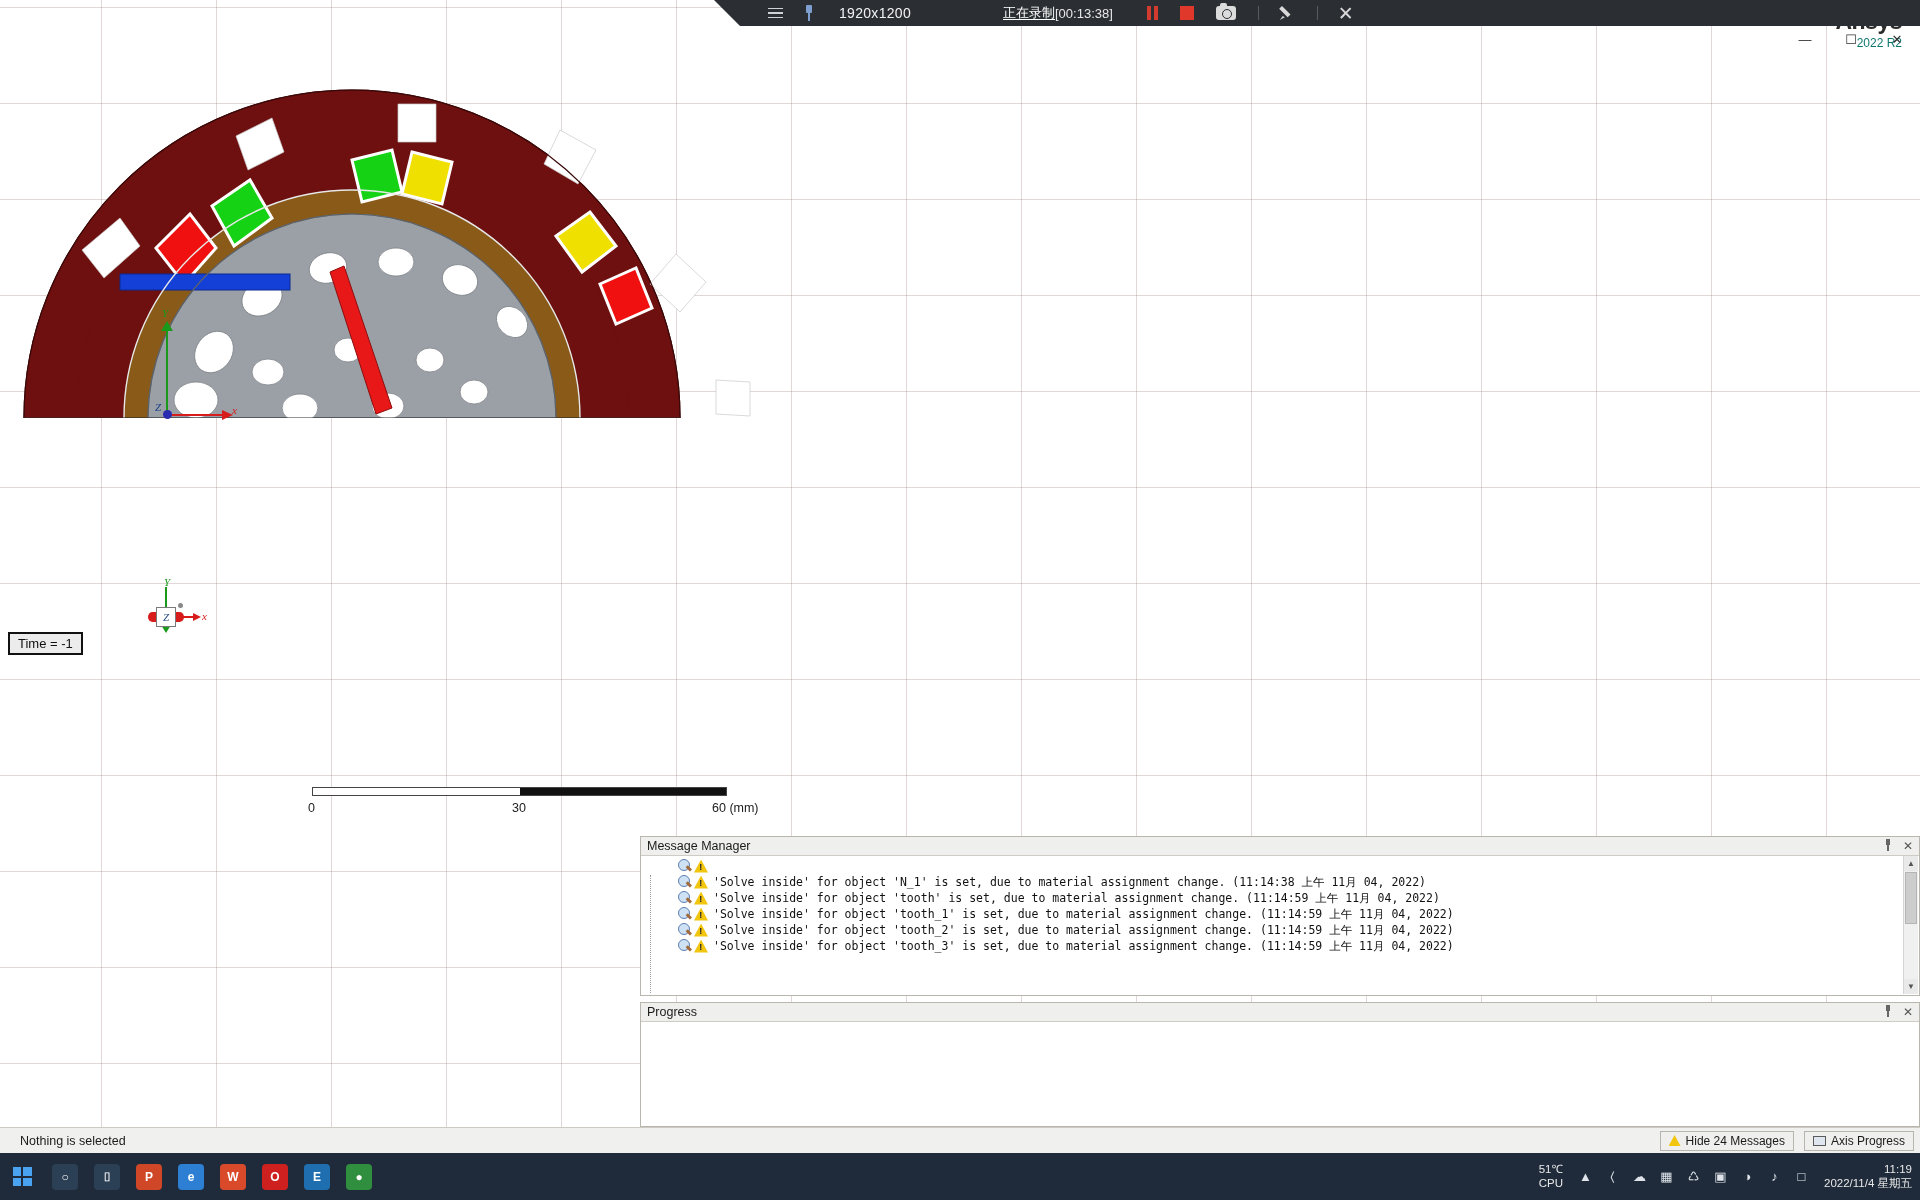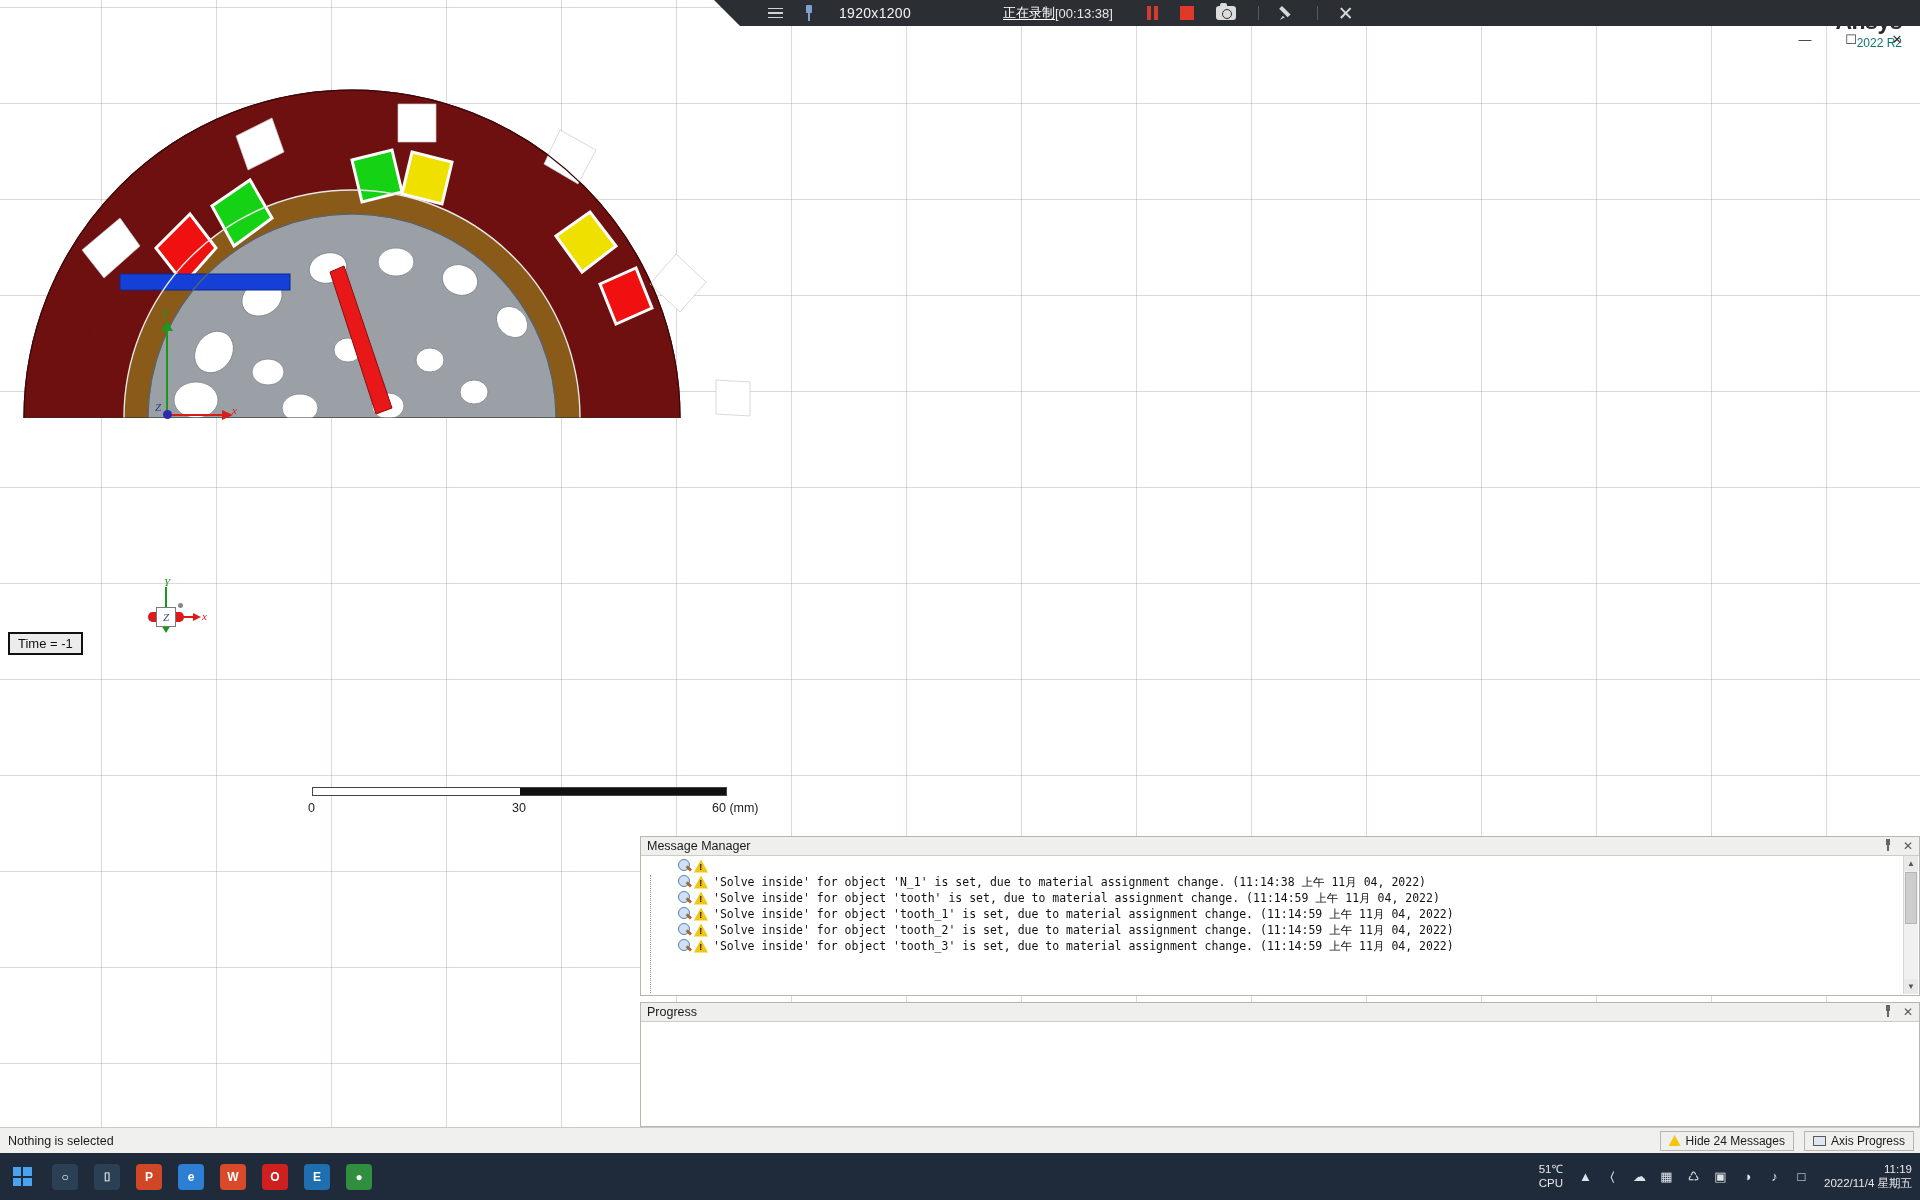--- a/index.html
+++ b/index.html
@@ -322,21 +322,21 @@
   .msg-tree{ position:absolute; left:8px; top:19px; bottom:1px; width:1px; border-left:1px dotted #9a9a9a;}
 
   .vscroll{ position:absolute;right:1px;top:19px;bottom:1px;width:15px;background:#f0f0f0;border-left:1px solid #d5d5d5;}
   .vscroll .arrow{height:15px;display:flex;align-items:center;justify-content:center;font-size:8px;color:#555;background:#e9e9e9;}
   .vscroll .arrow.bot{position:absolute;bottom:0;left:0;right:0;}
   .vscroll .thumb{position:absolute;left:1px;right:1px;top:16px;height:52px;background:#cdcdcd;border:1px solid #b5b5b5;}
 
   
   .statusbar{
     position:absolute;left:0;top:1127px;width:1920px;height:26px;background:#f0f0ef;
-    border-top:1px solid #cdcac3; display:flex;align-items:center;font-size:12.5px;color:#1a1a1a;padding-left:8px;
+    border-top:1px solid #cdcac3; display:flex;align-items:center;font-size:12.5px;color:#1a1a1a;padding-left:20px;
   }
   .status-right{ margin-left:auto; display:flex; gap:10px; padding-right:6px;}
   .statbtn{ display:flex;align-items:center;gap:5px;border:1px solid #b8b5ae;background:#efefed;padding:2px 8px;font-size:12px;color:#1a1a1a;}
   .statbtn .w{ width:12px;height:11px;background:#f2c60f;clip-path:polygon(50% 0,100% 100%,0 100%);}
   .statbtn .p{ width:13px;height:10px;border:1px solid #5a5a5a;background:#dfe6ef;}
 
   
   .taskbar{
     position:absolute;left:0;top:1153px;width:1920px;height:47px;
     background:#1f2b3a; display:flex;align-items:center;color:#e8e8e8;font-size:12px;

